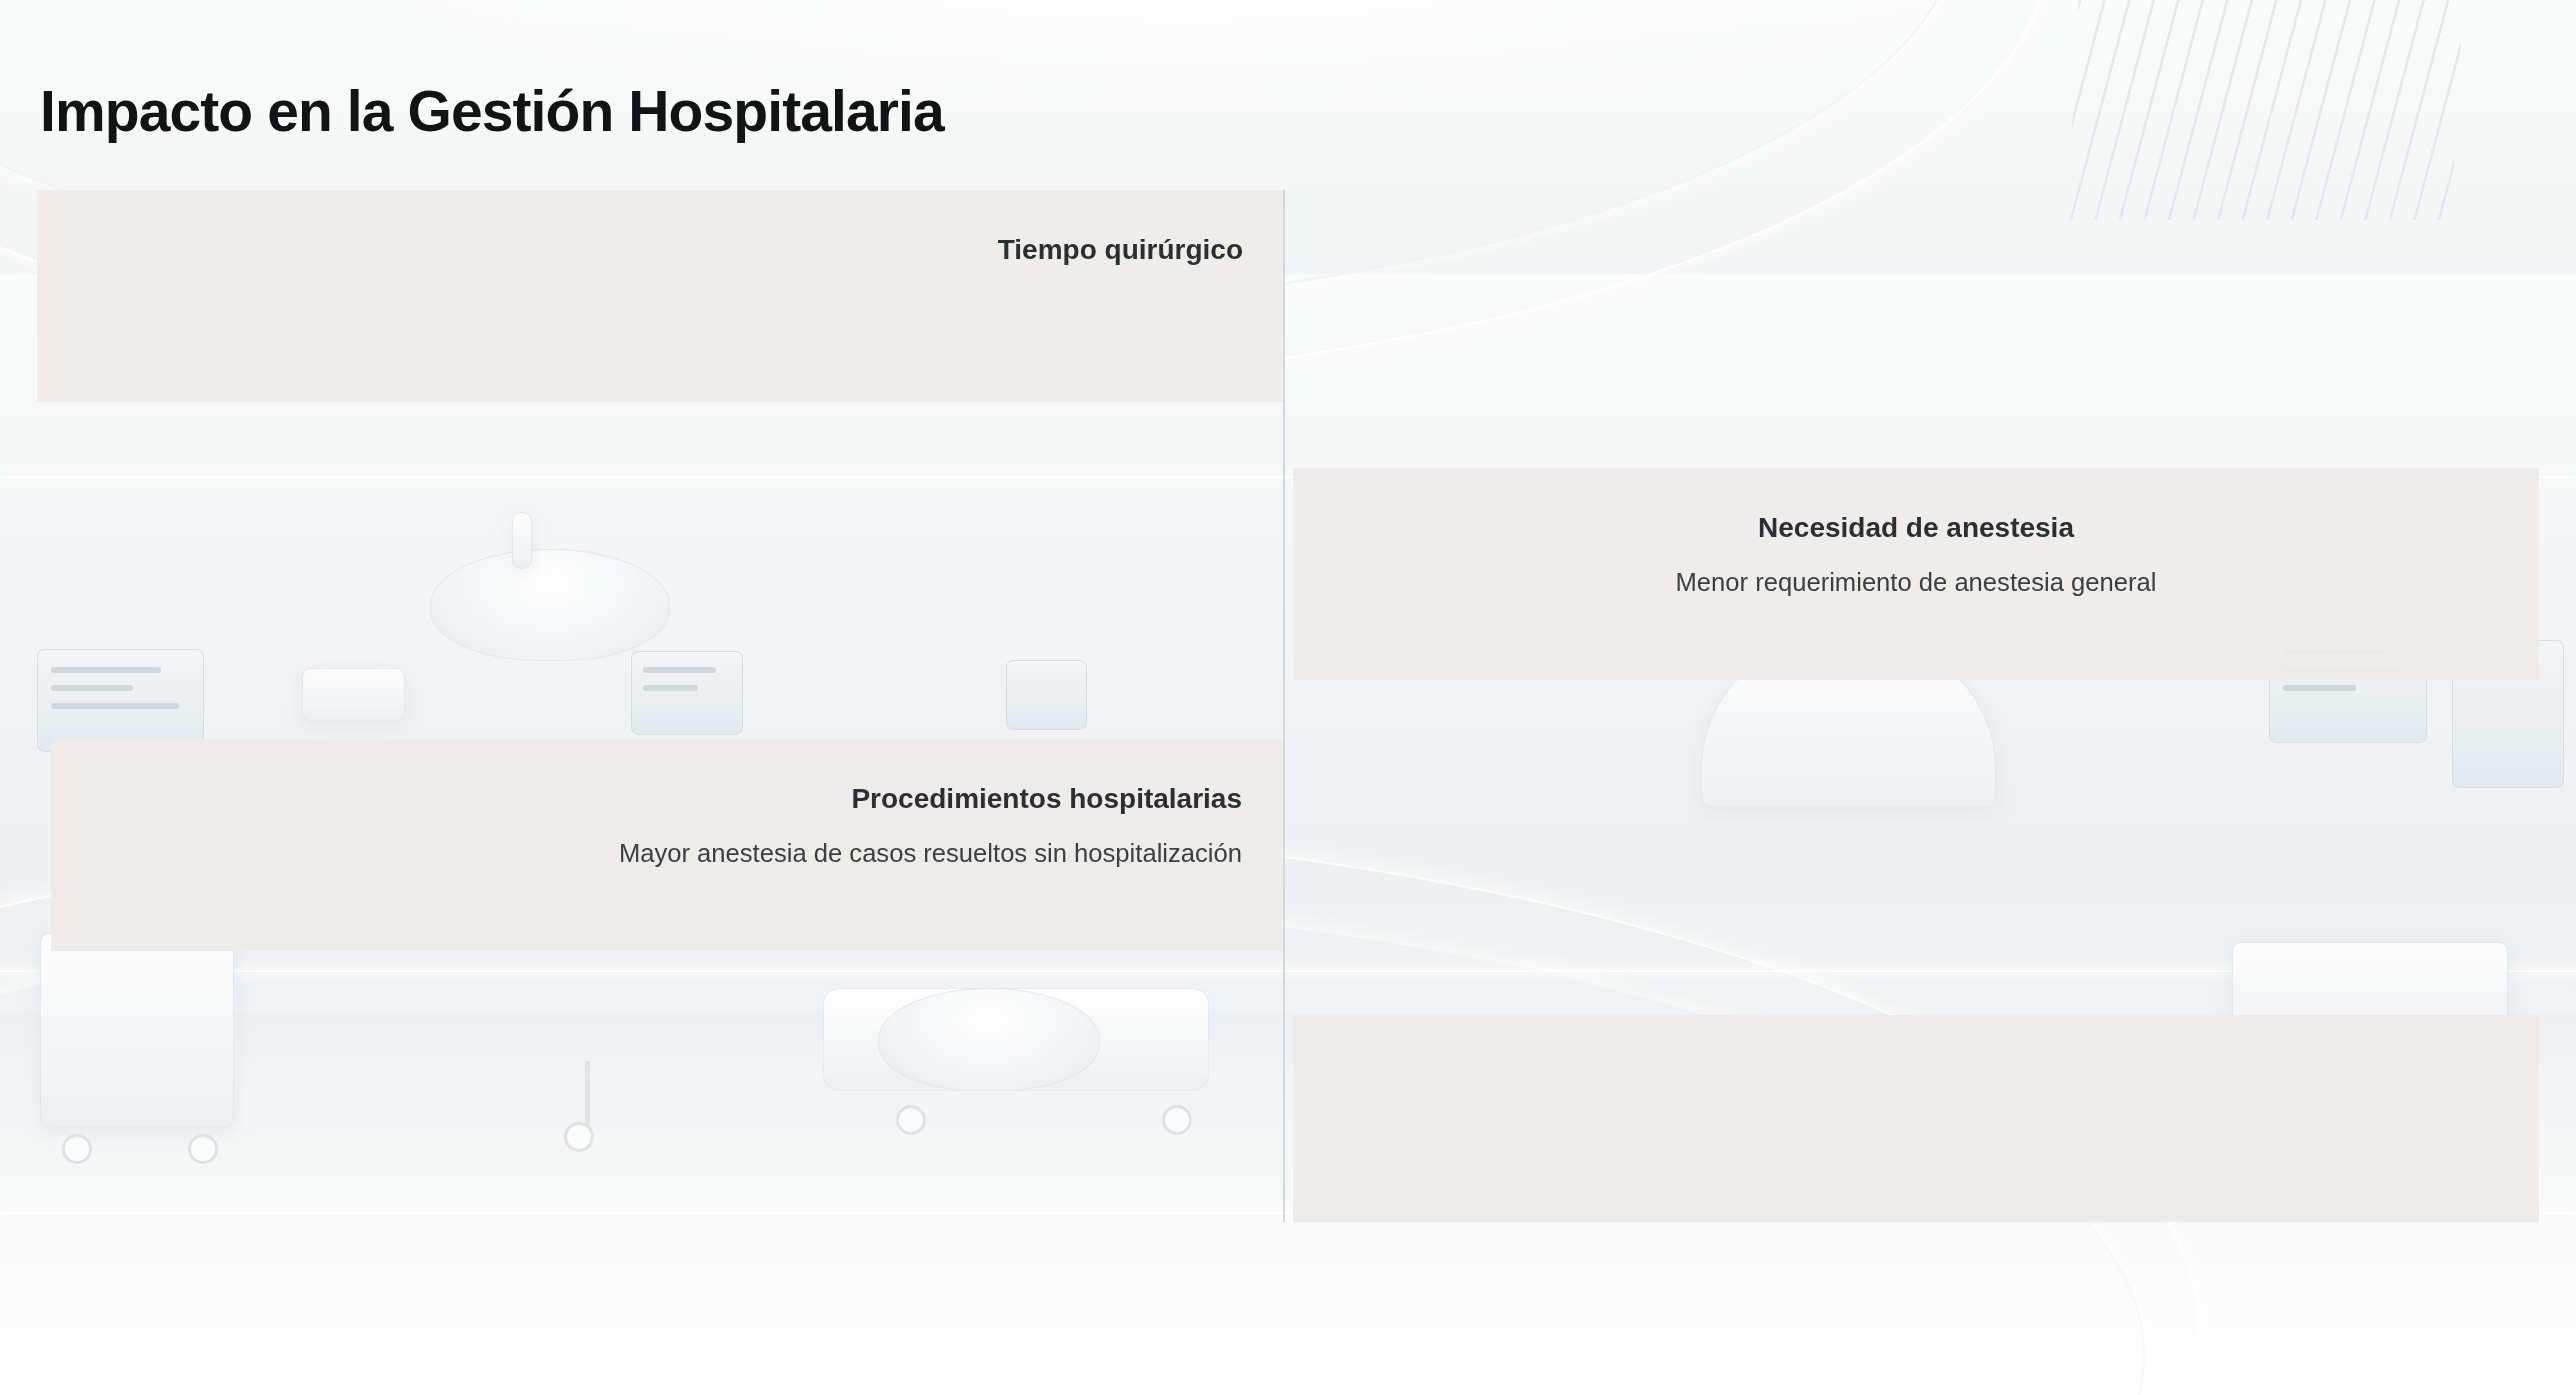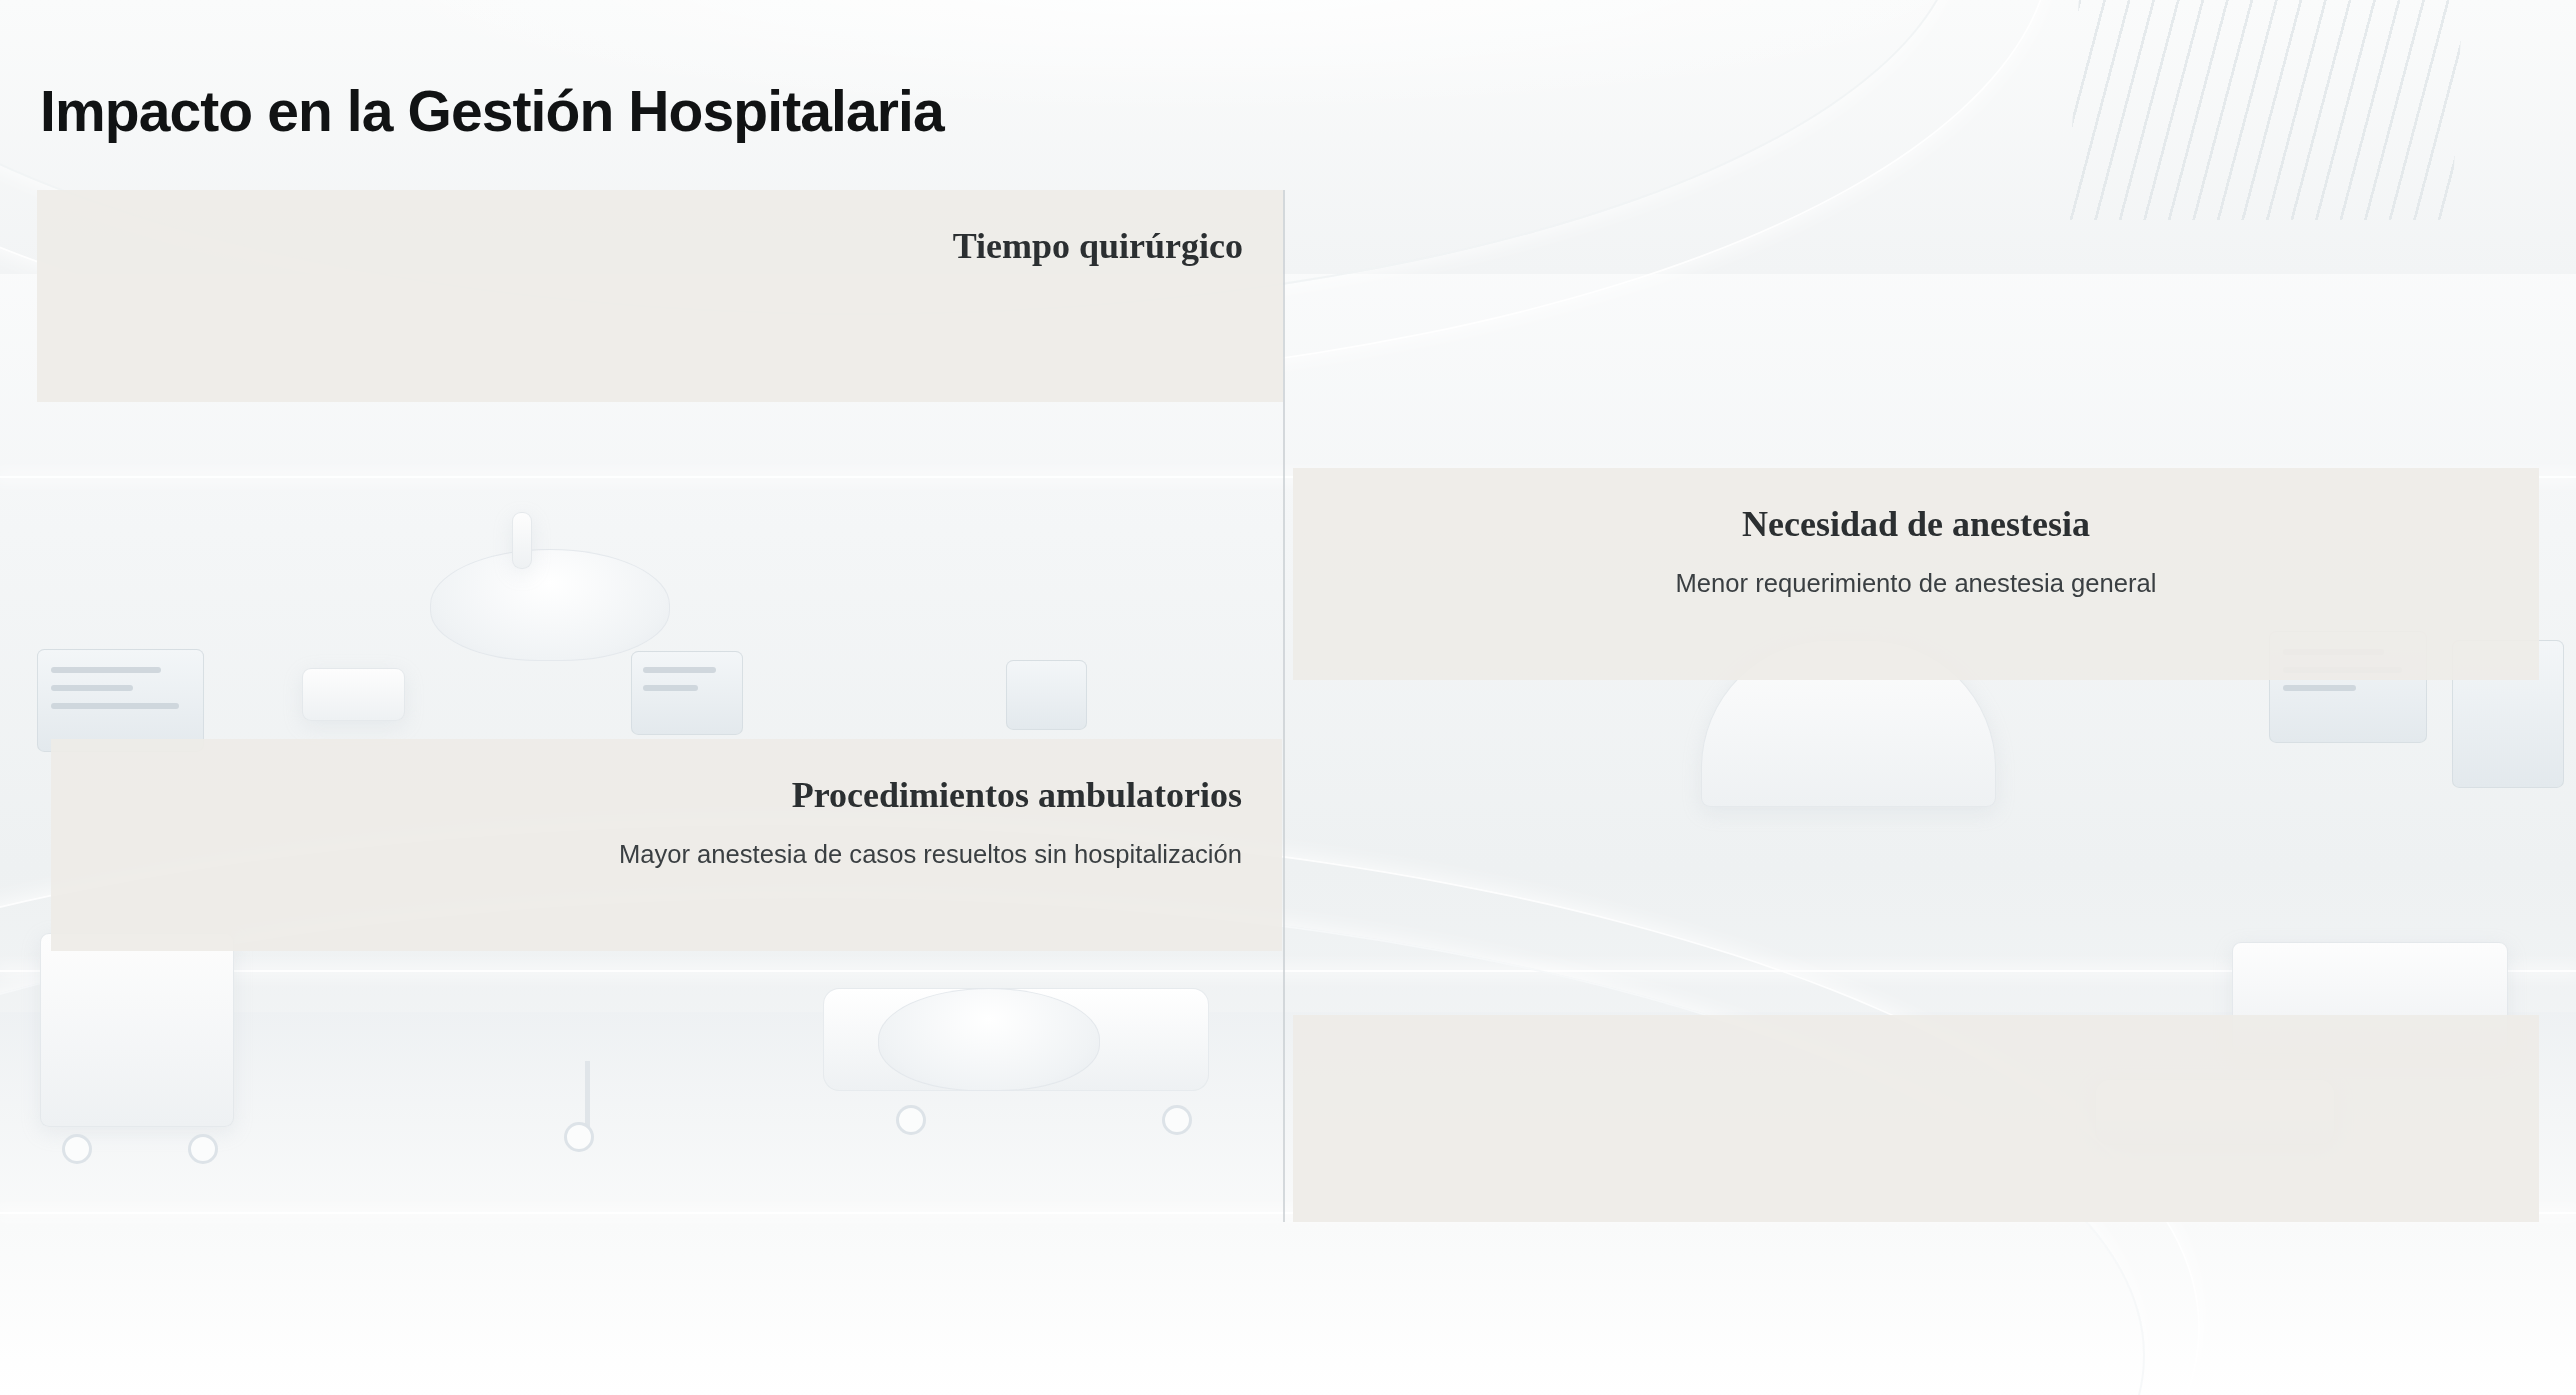--- a/index.html
+++ b/index.html
@@ -144,26 +144,25 @@
     background: rgba(200,206,210,0.75);
   }
 
   .card {
     position: absolute;
     background: rgba(238,236,231,0.92);
     padding: 31px 40px 37px 40px;
     box-sizing: border-box;
   }
   .card h3 {
-    margin: 4px 0 20px 0;
-    font-size: 36px;
+    margin: 12px 0 20px 0;
+    font-size: 28px;
     font-weight: 700;
     color: #2b2f31;
     line-height: 1.2;
-    font-family: Liberation Serif, serif;
   }
   .card p {
     margin: 0;
     font-size: 25.6px;
     font-weight: 400;
     color: #3a3f42;
     line-height: 1.35;
   }
   .card.right-align { text-align: right; }
   .card.left-align { text-align: center; }
@@ -245,21 +244,21 @@
     <div class="card card-1 right-align">
       <h3>Tiempo quirúrgico</h3>
     </div>
 
     <div class="card card-2 left-align">
       <h3>Necesidad de anestesia</h3>
       <p>Menor requerimiento de anestesia general</p>
     </div>
 
     <div class="card card-3 right-align">
-      <h3>Procedimientos ambulatorios</h3>
+      <h3>Procedimientos hospitalarias</h3>
       <p>Mayor anestesia de casos resueltos sin hospitalización</p>
     </div>
 
     <div class="card card-4 left-align">
     </div>
 
   </div>
 </div>
 
 

